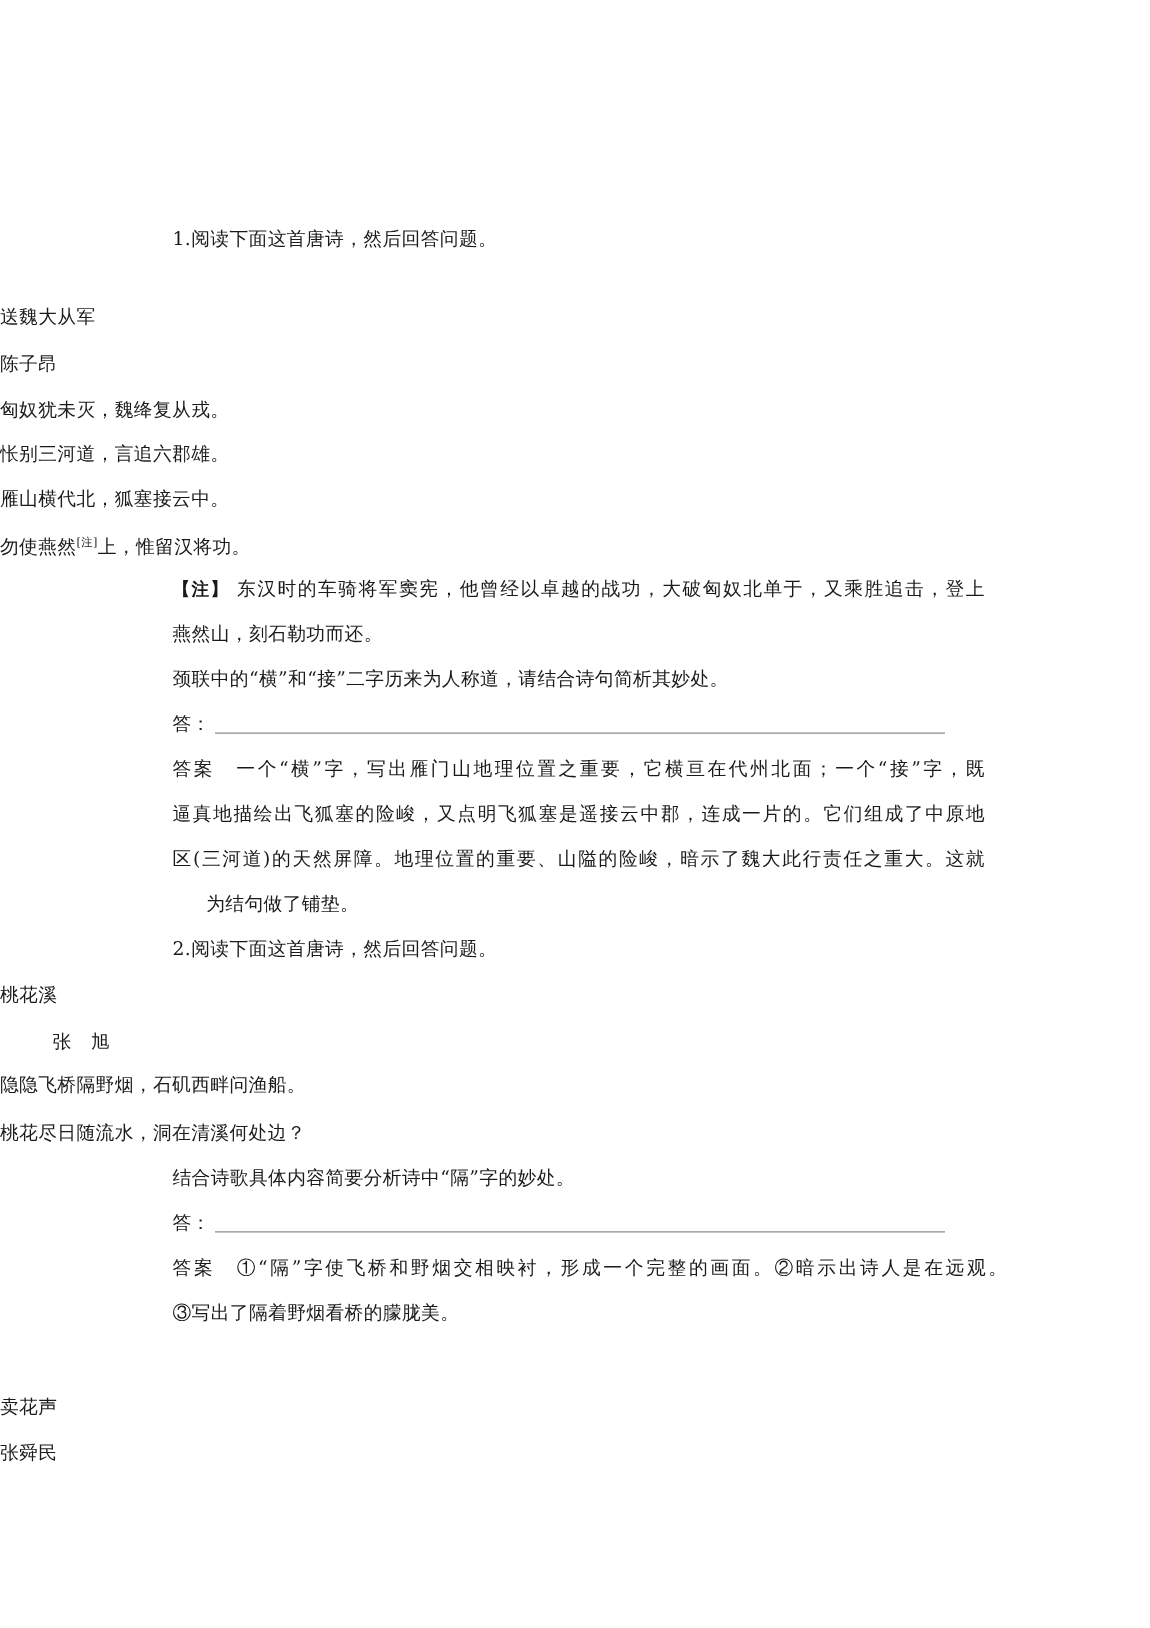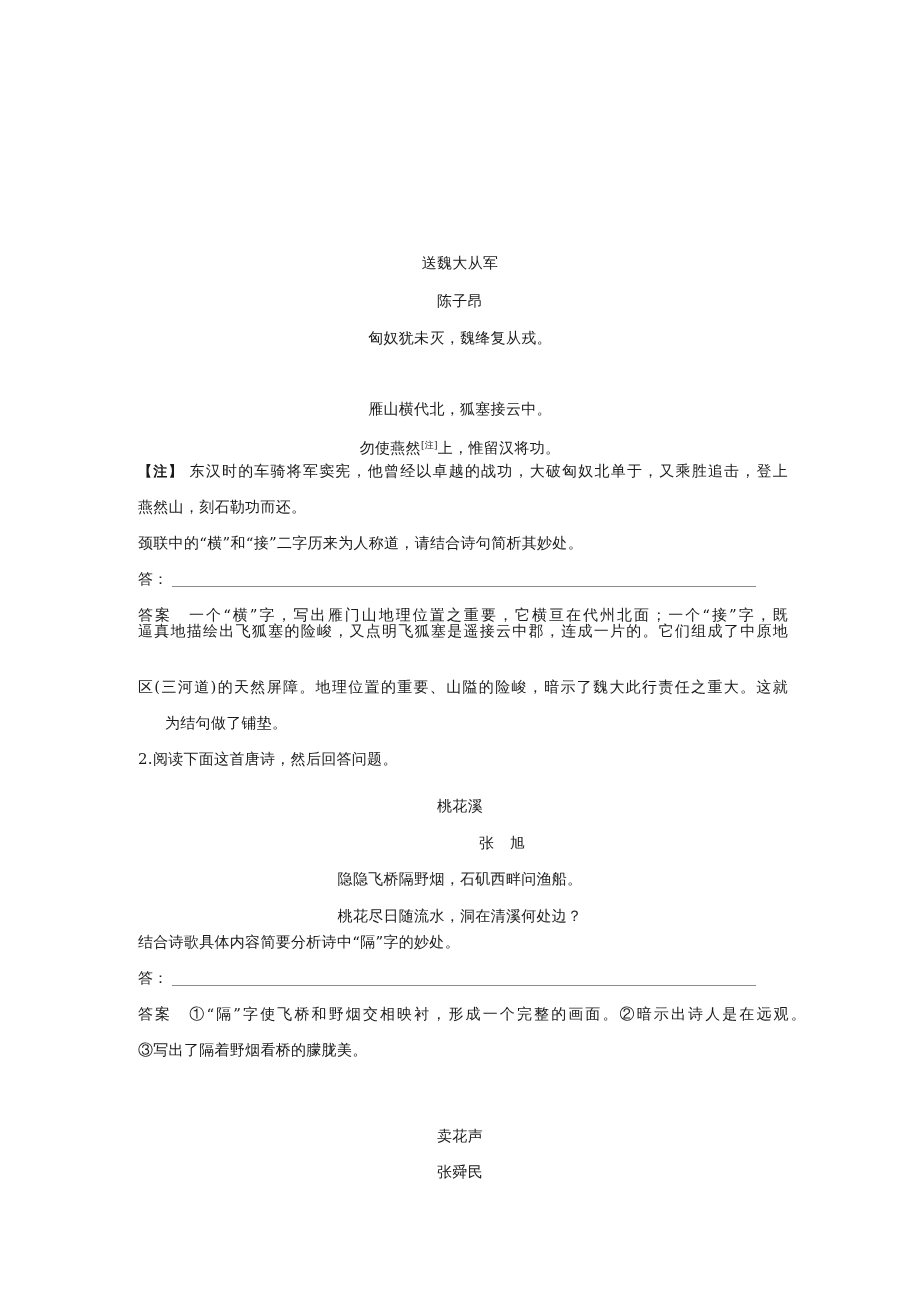--- a/index.html
+++ b/index.html
@@ -40,22 +40,21 @@
       left: 138px;
       width: 650px;
       font-size: 15px;
       line-height: 20px;
       white-space: nowrap;
       letter-spacing: 0.3px;
     }
     .center {
       left: 0;
       width: 920px;
-      text-align: center;
-      margin-top: 10px;
+      text-align: left;
     }
     .justify-line {
       text-align: justify;
       text-align-last: justify;
     }
     .note-tag {
       font-weight: bold;
       font-family: "DejaVu Sans", "Liberation Sans", sans-serif;
       font-size: 14px;
     }
@@ -76,39 +75,41 @@
       height: 0;
       border-bottom: 1px solid #8c8c8c;
     }
   </style>
 </head>
 <body>
 
 <div class="page">
 
 
+  <div class="line" style="top:181px;">1.阅读下面这首唐诗，然后回答问题。</div>
   <div class="line center" style="top:243px;">送魏大从军</div>
   <div class="line center" style="top:281px;">陈子昂</div>
   <div class="line center" style="top:318px;">匈奴犹未灭，魏绛复从戎。</div>
+  <div class="line center" style="top:353px;">怅别三河道，言追六郡雄。</div>
   <div class="line center" style="top:389px;">雁山横代北，狐塞接云中。</div>
   <div class="line center" style="top:425px;">
     <span>勿使燕然</span><span class="sup">[注]</span><span>上，惟留汉将功。</span>
   </div>
 
   <div class="line justify-line" style="top:461px;">
     <span class="note-tag">【注】</span> <span>东汉时的车骑将军窦宪，他曾经以卓越的战功，大破匈奴北单于，又乘胜追击，登上</span>
   </div>
   <div class="line" style="top:497px;">燕然山，刻石勒功而还。</div>
   <div class="line" style="top:533px;">颈联中的“横”和“接”二字历来为人称道，请结合诗句简析其妙处。</div>
 
   <div class="answer-row" style="top:569px;">答：</div>
   <div class="answer-line" style="top:586px;"></div>
 
   <div class="line justify-line" style="top:605px;">答案　一个“横”字，写出雁门山地理位置之重要，它横亘在代州北面；一个“接”字，既</div>
-  <div class="line justify-line" style="top:621px;">逼真地描绘出飞狐塞的险峻，又点明飞狐塞是遥接云中郡，连成一片的。它们组成了中原地</div>
+  <div class="line justify-line" style="top:641px;">逼真地描绘出飞狐塞的险峻，又点明飞狐塞是遥接云中郡，连成一片的。它们组成了中原地</div>
   <div class="line justify-line" style="top:677px;">区(三河道)的天然屏障。地理位置的重要、山隘的险峻，暗示了魏大此行责任之重大。这就</div>
   <div class="line" style="top:713px;margin-left:27px;">为结句做了铺垫。</div>
 
   <div class="line" style="top:749px;">2.阅读下面这首唐诗，然后回答问题。</div>
   <div class="line center" style="top:786px;">桃花溪</div>
   <div class="line center" style="top:823px;padding-left:42px;">张　旭</div>
   <div class="line center" style="top:859px;font-family:Liberation Serif, serif;">隐隐飞桥隔野烟，石矶西畔问渔船。</div>
   <div class="line center" style="top:896px;">桃花尽日随流水，洞在清溪何处边？</div>
   <div class="line" style="top:932px;">结合诗歌具体内容简要分析诗中“隔”字的妙处。</div>
 

